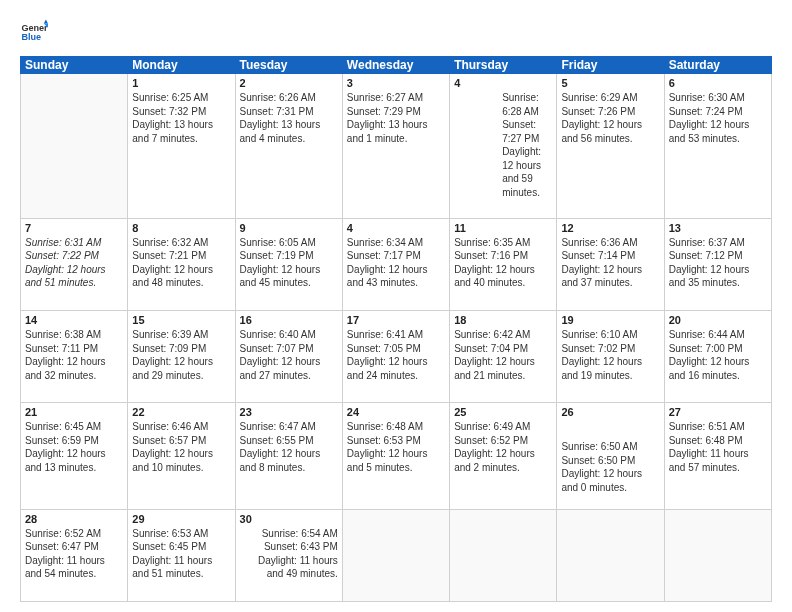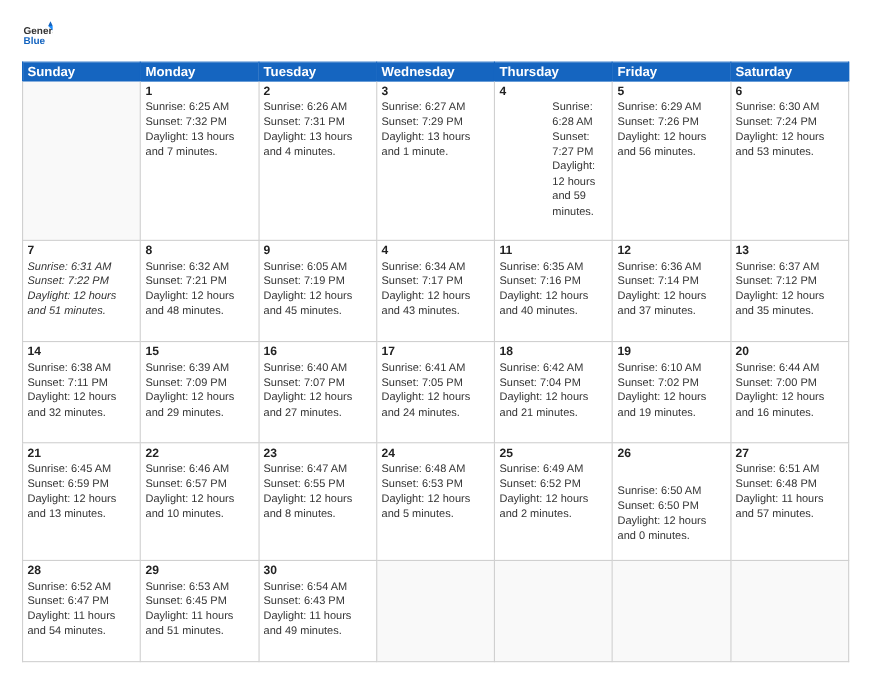--- a/index.html
+++ b/index.html
@@ -323,21 +323,21 @@
           </td>
           <td>
             <span class="day-number">29</span>
             <div class="day-info" style="white-space: pre-line;">Sunrise: 6:53 AM
 Sunset: 6:45 PM
 Daylight: 11 hours
 and 51 minutes.</div>
           </td>
           <td>
             <span class="day-number">30</span>
-            <div class="day-info" style="white-space: pre-line;">Sunrise: 6:54 AM
+            <div class="day-info" style="white-space: pre-line; text-align: right;">Sunrise: 6:54 AM
 Sunset: 6:43 PM
 Daylight: 11 hours
 and 49 minutes.</div>
           </td>
           <td class="empty-cell"></td>
           <td class="empty-cell"></td>
           <td class="empty-cell"></td>
           <td class="empty-cell"></td>
         </tr>
       </tbody>

